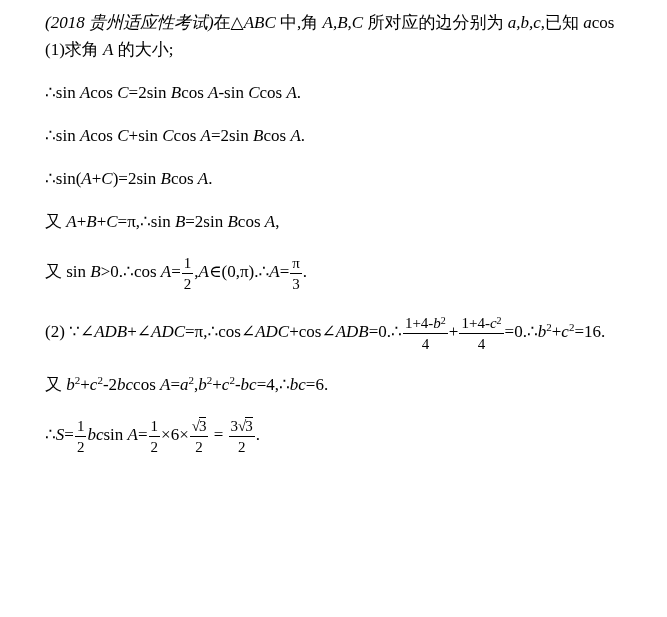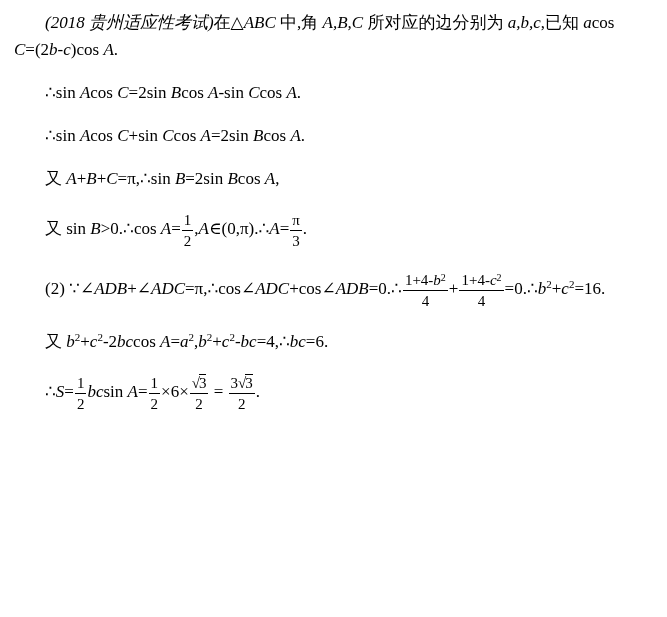--- a/index.html
+++ b/index.html
@@ -58,23 +58,24 @@
   .sqrt { display: inline; white-space: nowrap; }
   .sqrt-sign { letter-spacing: -1px; }
   .radicand { border-top: 1px solid #000; }
 </style>
 </head>
 <body>
 
 <div class="page">
   <div class="doc">
       <div class="line indent tight"><span class="seg-k">(2018 贵州适应性考试)</span><span class="seg-t">在△</span><span class="seg-i">ABC</span><span class="seg-t"> 中,角 </span><span class="seg-i">A,B,C</span><span class="seg-t"> 所对应的边分别为 </span><span class="seg-i">a,b,c</span><span class="seg-t">,已知 </span><span class="seg-i">a</span><span class="seg-t">cos</span></div>
-      <div class="line"><span class="seg-i">C</span><span class="seg-t">=(2</span><span class="seg-i">b</span><span class="seg-t">-</span><span class="seg-i">c</span><span class="seg-t">)cos </span><span class="seg-i">A</span><span class="seg-t">.</span></div>
+      <div class="line indent"><span class="seg-t">(1)求角 </span><span class="seg-i">A</span><span class="seg-t"> 的大小;</span></div>
       <div class="line indent"><span class="seg-t">∴sin </span><span class="seg-i">A</span><span class="seg-t">cos </span><span class="seg-i">C</span><span class="seg-t">=2sin </span><span class="seg-i">B</span><span class="seg-t">cos </span><span class="seg-i">A</span><span class="seg-t">-sin </span><span class="seg-i">C</span><span class="seg-t">cos </span><span class="seg-i">A</span><span class="seg-t">.</span></div>
       <div class="line indent"><span class="seg-t">∴sin </span><span class="seg-i">A</span><span class="seg-t">cos </span><span class="seg-i">C</span><span class="seg-t">+sin </span><span class="seg-i">C</span><span class="seg-t">cos </span><span class="seg-i">A</span><span class="seg-t">=2sin </span><span class="seg-i">B</span><span class="seg-t">cos </span><span class="seg-i">A</span><span class="seg-t">.</span></div>
+      <div class="line indent"><span class="seg-t">∴sin(</span><span class="seg-i">A</span><span class="seg-t">+</span><span class="seg-i">C</span><span class="seg-t">)=2sin </span><span class="seg-i">B</span><span class="seg-t">cos </span><span class="seg-i">A</span><span class="seg-t">.</span></div>
       <div class="line indent"><span class="seg-t">又 </span><span class="seg-i">A</span><span class="seg-t">+</span><span class="seg-i">B</span><span class="seg-t">+</span><span class="seg-i">C</span><span class="seg-t">=π,∴sin </span><span class="seg-i">B</span><span class="seg-t">=2sin </span><span class="seg-i">B</span><span class="seg-t">cos </span><span class="seg-i">A</span><span class="seg-t">,</span></div>
       <div class="line indent"><span class="seg-t">又 sin </span><span class="seg-i">B</span><span class="seg-t">&gt;0.∴cos </span><span class="seg-i">A</span><span class="seg-t">=</span><span class="frac">
           <span class="num"><span class="seg-t">1</span></span>
           <span class="den"><span class="seg-t">2</span></span>
         </span><span class="seg-t">,</span><span class="seg-i">A</span><span class="seg-t">∈(0,π).∴</span><span class="seg-i">A</span><span class="seg-t">=</span><span class="frac">
           <span class="num"><span class="seg-t">π</span></span>
           <span class="den"><span class="seg-t">3</span></span>
         </span><span class="seg-t">.</span></div>
       <div class="line indent"><span class="seg-t">(2) ∵∠</span><span class="seg-i">ADB</span><span class="seg-t">+∠</span><span class="seg-i">ADC</span><span class="seg-t">=π,∴cos∠</span><span class="seg-i">ADC</span><span class="seg-t">+cos∠</span><span class="seg-i">ADB</span><span class="seg-t">=0.∴</span><span class="frac">
           <span class="num"><span class="seg-t">1+4-</span><span class="seg-i">b</span><span class="seg-sup">2</span></span>

